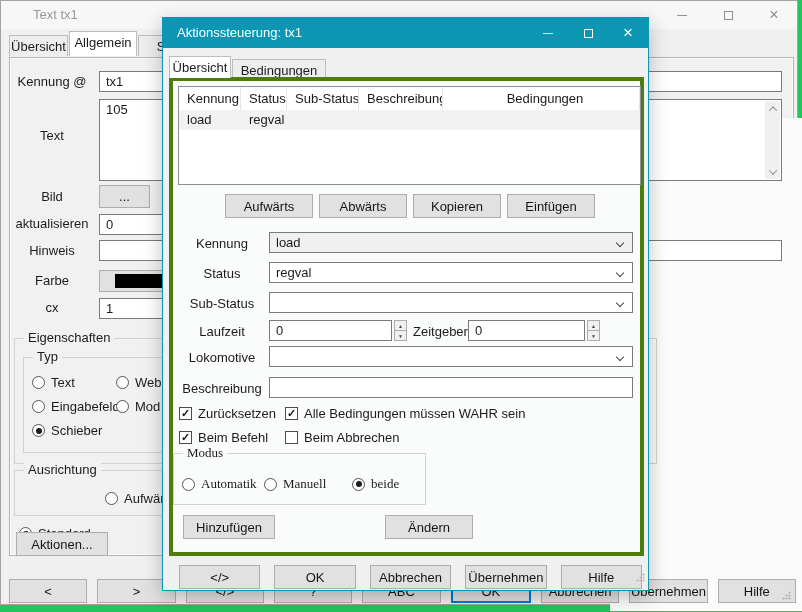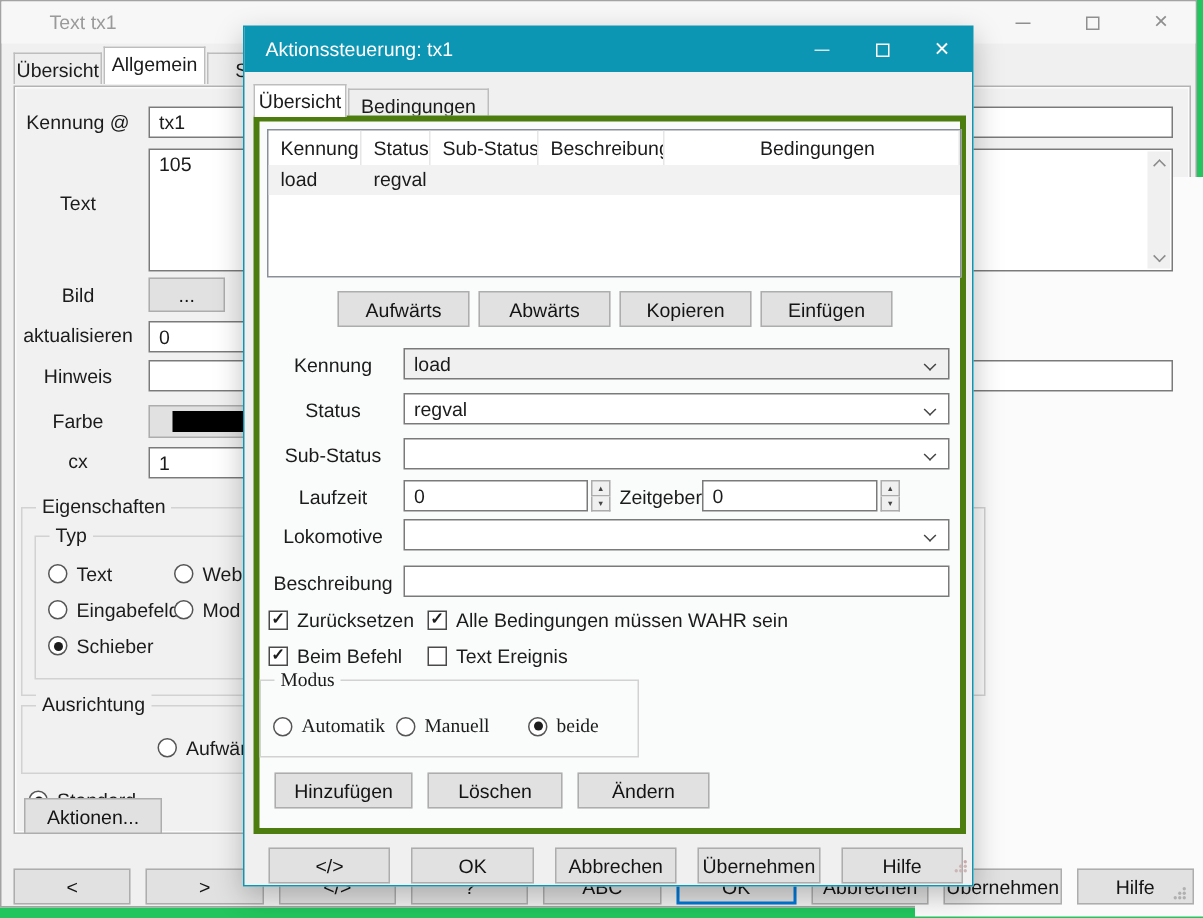--- a/index.html
+++ b/index.html
@@ -331,21 +331,21 @@
       <div class="check" style="left:112px;top:325px;">
           <span class="box">✓</span>
           <span>Alle Bedingungen müssen WAHR sein</span>
         </div>
       <div class="check" style="left:6px;top:349px;">
           <span class="box">✓</span>
           <span>Beim Befehl</span>
         </div>
       <div class="check" style="left:112px;top:349px;">
           <span class="box"></span>
-          <span>Text Ereignis</span>
+          <span>Beim Abbrechen</span>
         </div>
 
       <div class="grp" style="left:0;top:372px;width:253px;height:52px;font-family:Liberation Serif, serif;">
         <span class="gtitle" style="background:#fafbfb;">Modus</span>
         <div class="radio" style="left:8px;top:22px;">
             <span class="circ">
               <span class="dot"></span>
             </span>
             <span>Automatik</span>
           </div>
@@ -359,23 +359,20 @@
             <span class="circ">
               <span class="dot"></span>
             </span>
             <span>beide</span>
           </div>
       </div>
 
       <div class="btn" style="left:10px;top:434px;width:92px;height:24px;">
           <span>Hinzufügen</span>
         </div>
-      <div class="btn" style="left:112px;top:434px;width:90px;height:24px;">
-          <span>Löschen</span>
-        </div>
       <div class="btn" style="left:212px;top:434px;width:88px;height:24px;">
           <span>Ändern</span>
         </div>
     </div>
 
     <div class="abs" style="left:16px;top:547px;width:463px;height:24px;display:flex;gap:14px;">
       <div class="btn" style="position:relative;flex:1;">
           <span>&lt;/&gt;</span>
         </div>
       <div class="btn" style="position:relative;flex:1;">

